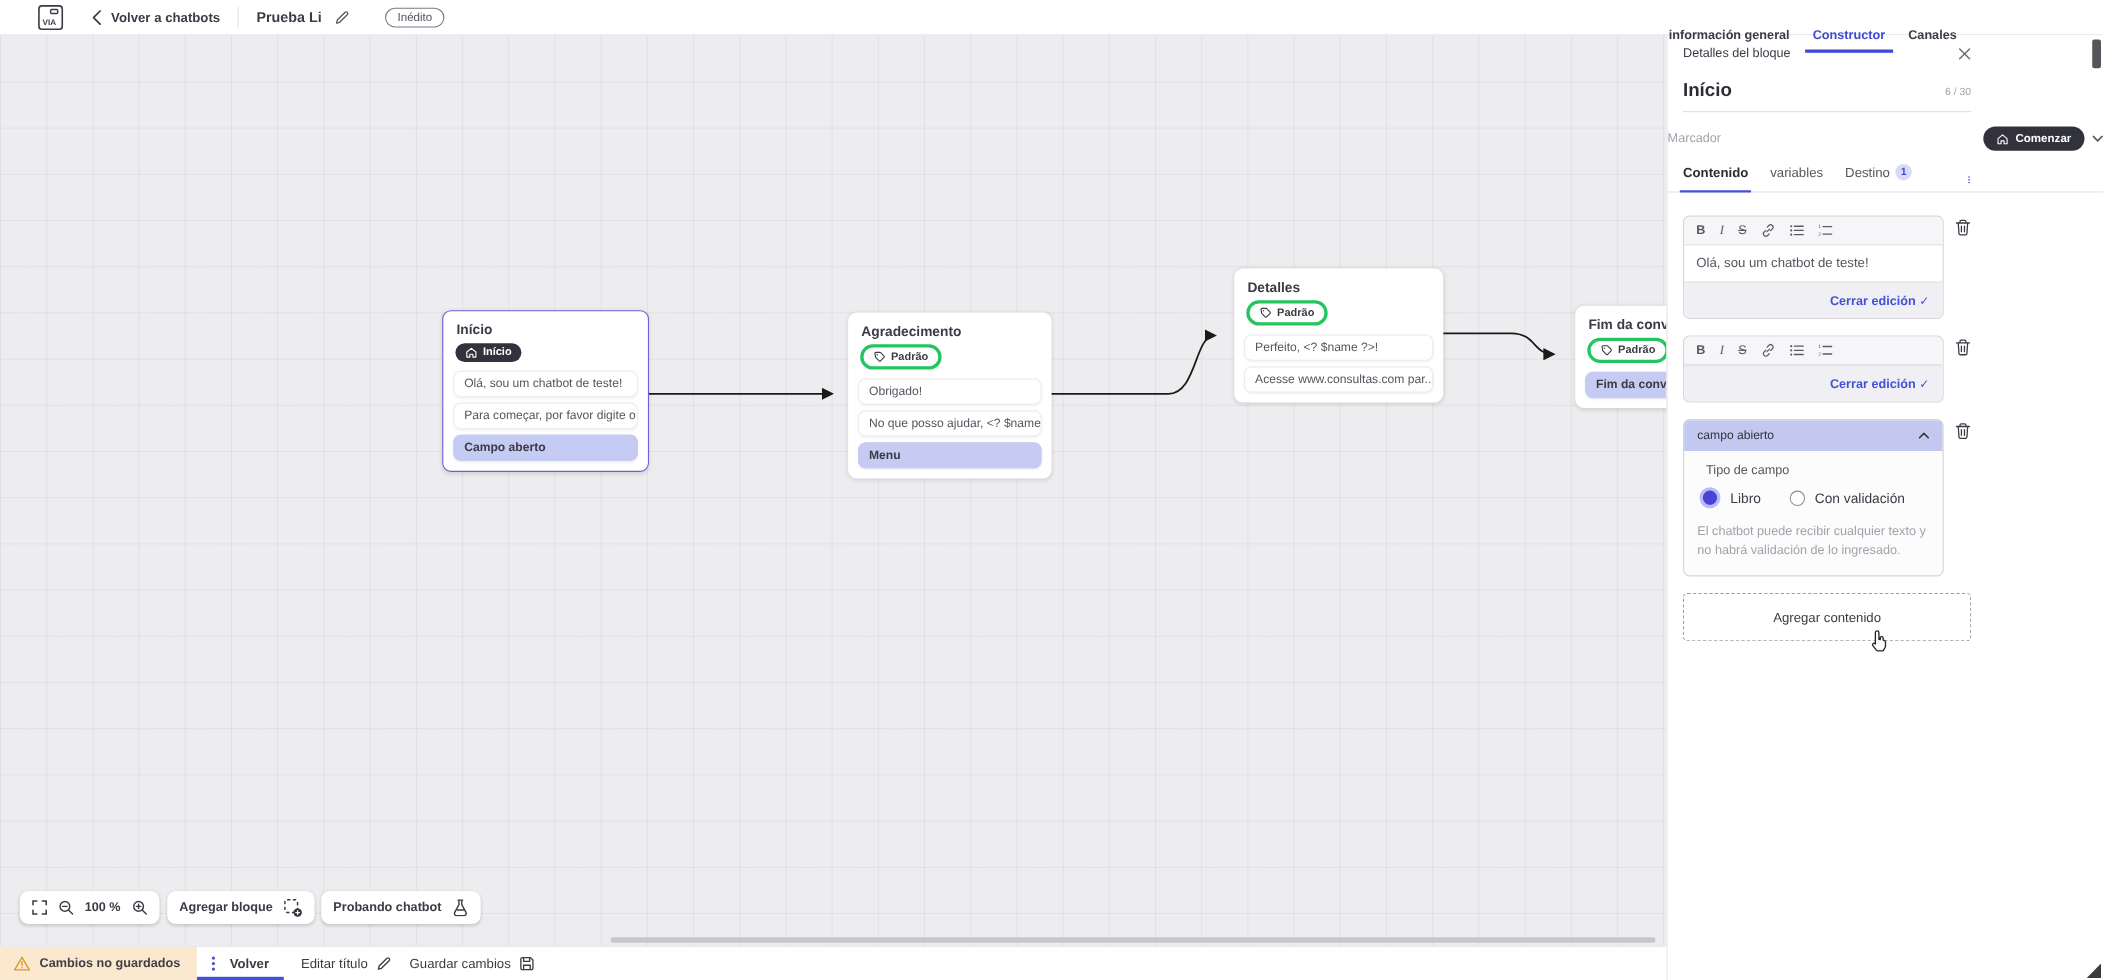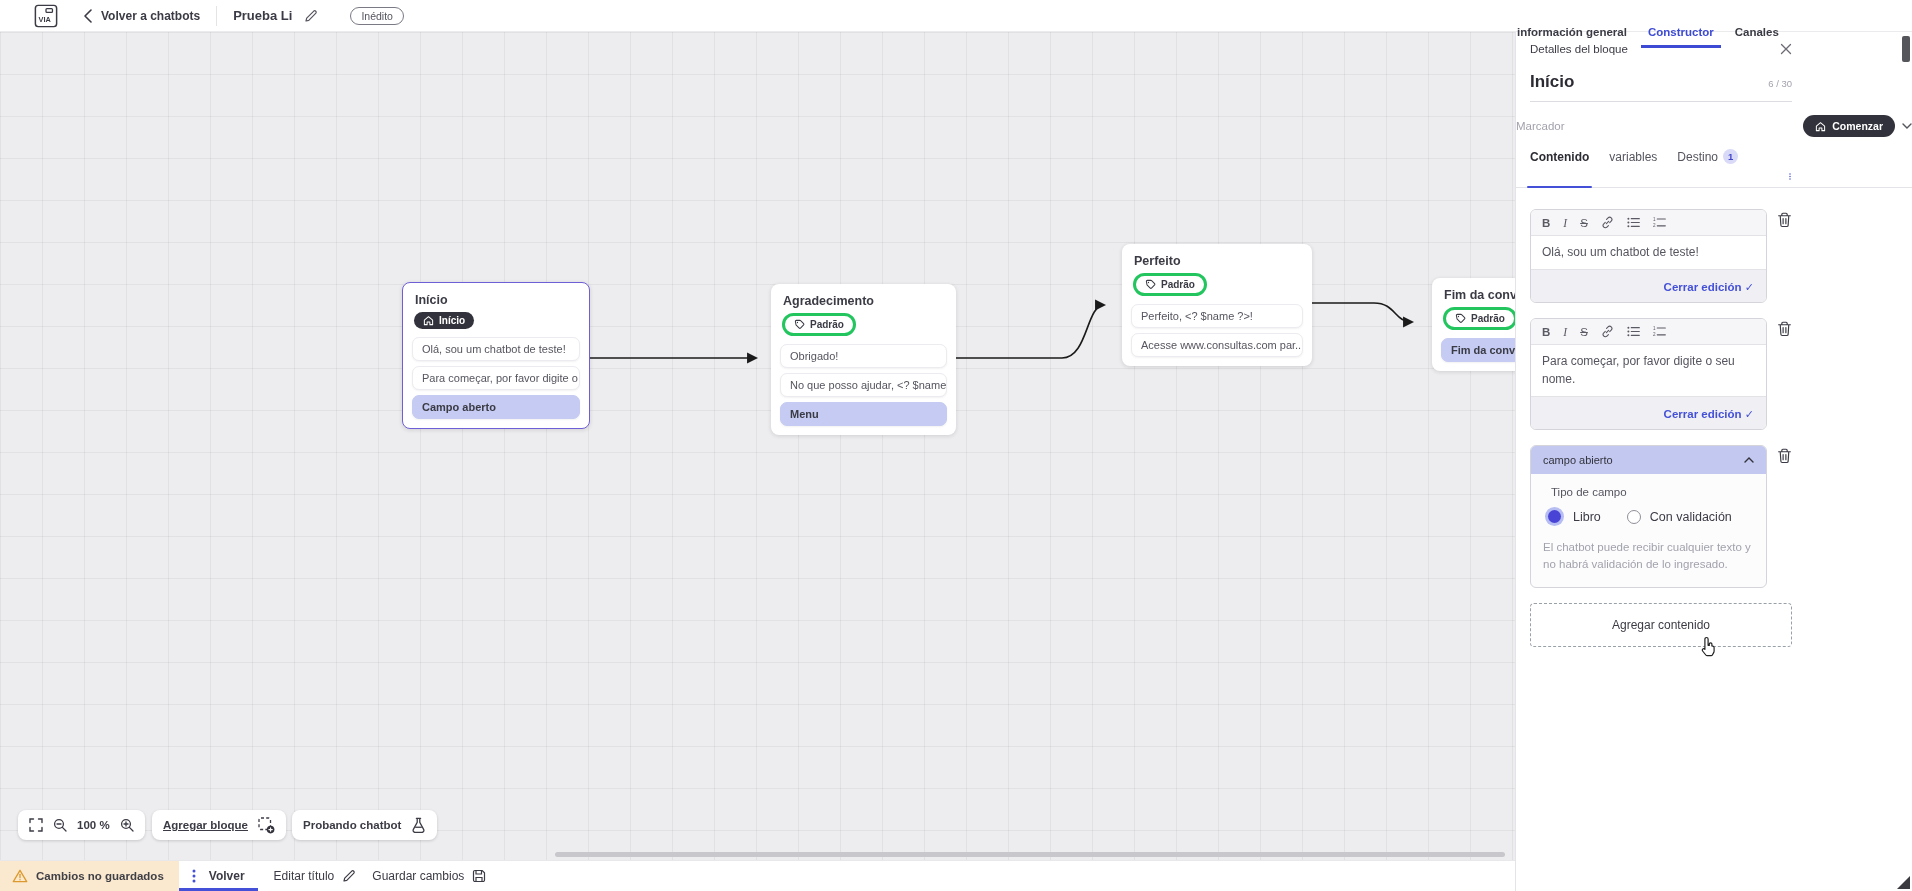--- a/index.html
+++ b/index.html
@@ -64,21 +64,21 @@
   .sb-title-row { display:flex; justify-content:space-between; align-items:flex-end;
     border-bottom:1px solid #dcdce1; padding:17px 0 9px; }
   .sb-title { font-size:17px; font-weight:700; color:#2c2c34; }
   .sb-count { font-size:9.5px; color:#a2a2ac; padding-bottom:3px; }
   .sb-marker { display:flex; justify-content:space-between; align-items:center; padding:13px 0 4px; }
   .marker-label { font-size:11.5px; color:#a2a2ac; }
   .marker-right { display:flex; align-items:center; gap:7px; }
   .marker-pill { display:inline-flex; gap:6px; align-items:center; background:#32323c; color:#fff;
     font-size:10.5px; font-weight:700; padding:5px 12px; border-radius:999px; cursor:pointer; }
   .sb-tabs { display:flex; align-items:flex-end; gap:20px; border-bottom:1px solid #e4e4e8; padding-top:8px; }
-  .sb-tab { font-size:12px; color:#55555f; padding-bottom:23px; position:relative; cursor:pointer;
+  .sb-tab { font-size:12px; color:#55555f; padding-bottom:10px; position:relative; cursor:pointer;
     display:flex; align-items:center; }
   .sb-tab.active { color:#2c2c34; font-weight:700; }
   .sb-tab.active::after { content:""; position:absolute; left:-3px; right:-3px; bottom:-1px;
     height:2.5px; background:#4450d8; border-radius:2px; }
   .tab-badge { display:inline-block; width:15px; height:15px; border-radius:50%; background:#d9daf7;
     color:#4245cc; font-size:9.5px; font-weight:700; text-align:center; line-height:15px; margin-left:5px; }
   .sb-kebab { margin-left:auto; padding-bottom:7px; cursor:pointer; }
   .sb-cards { margin-top:21px; }
   .sb-row { display:flex; gap:10px; align-items:flex-start; margin-bottom:15px; }
   .trash { cursor:pointer; margin-top:3px; flex:0 0 auto; }
@@ -210,21 +210,21 @@
         </svg>
         <span>Padrão</span>
       </div>
       <div class="cb-item">Obrigado!</div>
       <div class="cb-item">No que posso ajudar, &lt;? $name ...</div>
       <div class="cb-item hl">Menu</div>
     </div>
 
     <div class="cblock" style="left:1122px;top:212px;width:190px">
       <div class="cb-head">
-        <span class="cb-title">Perfeito</span>
+        <span class="cb-title">Detalles</span>
         <svg class="kebab" width="4" height="14" viewBox="0 0 4 14">
           <circle cx="2" cy="2" r="1.4" fill="#3b3b45"></circle>
             <circle cx="2" cy="7" r="1.4" fill="#3b3b45"></circle>
             <circle cx="2" cy="12" r="1.4" fill="#3b3b45"></circle>
         </svg>
       </div>
       <div class="badge outline">
         <svg width="11" height="11" viewBox="0 0 12 12" fill="none">
           <path d="M1.5 2.5a1 1 0 0 1 1-1h4a1 1 0 0 1 .7.3l3.3 3.3a1 1 0 0 1 0 1.4L7.1 9.9a1 1 0 0 1-1.4 0L2.4 6.6a1 1 0 0 1-.3-.7z" stroke="#3b3b45" stroke-width="1.1"></path>
           <circle cx="3.8" cy="3.8" r=".7" fill="#3b3b45"></circle>
@@ -256,21 +256,21 @@
       <svg width="14" height="14" viewBox="0 0 14 14" fill="none">
         <circle cx="6" cy="6" r="4.4" stroke="#3b3b45" stroke-width="1.3"></circle>
         <path d="M9.4 9.4 13 13M4 6h4" stroke="#3b3b45" stroke-width="1.3" stroke-linecap="round"></path>
       </svg>
       <span>100 %</span>
       <svg width="14" height="14" viewBox="0 0 14 14" fill="none">
         <circle cx="6" cy="6" r="4.4" stroke="#3b3b45" stroke-width="1.3"></circle>
         <path d="M9.4 9.4 13 13M4 6h4M6 4v4" stroke="#3b3b45" stroke-width="1.3" stroke-linecap="round"></path>
       </svg>
     </div>
-    <div class="cv-tool" style="left:152px;top:778px;text-decoration:underline;">
+    <div class="cv-tool" style="left:152px;top:778px;">
       <span>Agregar bloque</span>
       <svg width="17" height="17" viewBox="0 0 17 17" fill="none">
         <rect x="1" y="1" width="11.5" height="11.5" rx="2" stroke="#3b3b45" stroke-width="1.3" stroke-dasharray="3 2.2"></rect>
         <circle cx="12.6" cy="12.6" r="3.8" fill="#32323c"></circle>
         <path d="M12.6 10.9v3.4M10.9 12.6h3.4" stroke="#fff" stroke-width="1.1" stroke-linecap="round"></path>
       </svg>
     </div>
     <div class="cv-tool" style="left:292px;top:778px;">
       <span>Probando chatbot</span>
       <svg width="15" height="16" viewBox="0 0 14 15" fill="none">
@@ -391,21 +391,20 @@
               </svg>
             </span>
             <span class="ed-btn">
               <svg width="13" height="11" viewBox="0 0 13 11">
                 <text x="0" y="3.6" font-size="4.6" fill="#5a5a64" font-family="Liberation Sans,sans-serif">1</text>
                 <text x="0" y="10.4" font-size="4.6" fill="#5a5a64" font-family="Liberation Sans,sans-serif">2</text>
                 <path d="M4.3 2h8M4.3 8.8h8" stroke="#5a5a64" stroke-width="1.2" stroke-linecap="round"></path>
               </svg>
             </span>
           </div>
-          <div class="ed-body">Para começar, por favor digite o seu nome.</div>
           <div class="ed-footer">
             <span class="ed-close">
               <span>Cerrar edición</span>
               <span class="ed-check">✓</span>
             </span>
           </div>
         </div>
         <svg class="trash" width="15" height="16" viewBox="0 0 14 15" fill="none">
           <path d="M1.5 3.5h11M4.5 3.5V2.2a1 1 0 0 1 1-1h3a1 1 0 0 1 1 1v1.3M3 3.5l.6 9a1.2 1.2 0 0 0 1.2 1.1h4.4a1.2 1.2 0 0 0 1.2-1.1l.6-9" stroke="#3b3b45" stroke-width="1.1" stroke-linecap="round"></path>
           <path d="M5.7 6.2v4.8M8.3 6.2v4.8" stroke="#3b3b45" stroke-width="1.1" stroke-linecap="round"></path>

